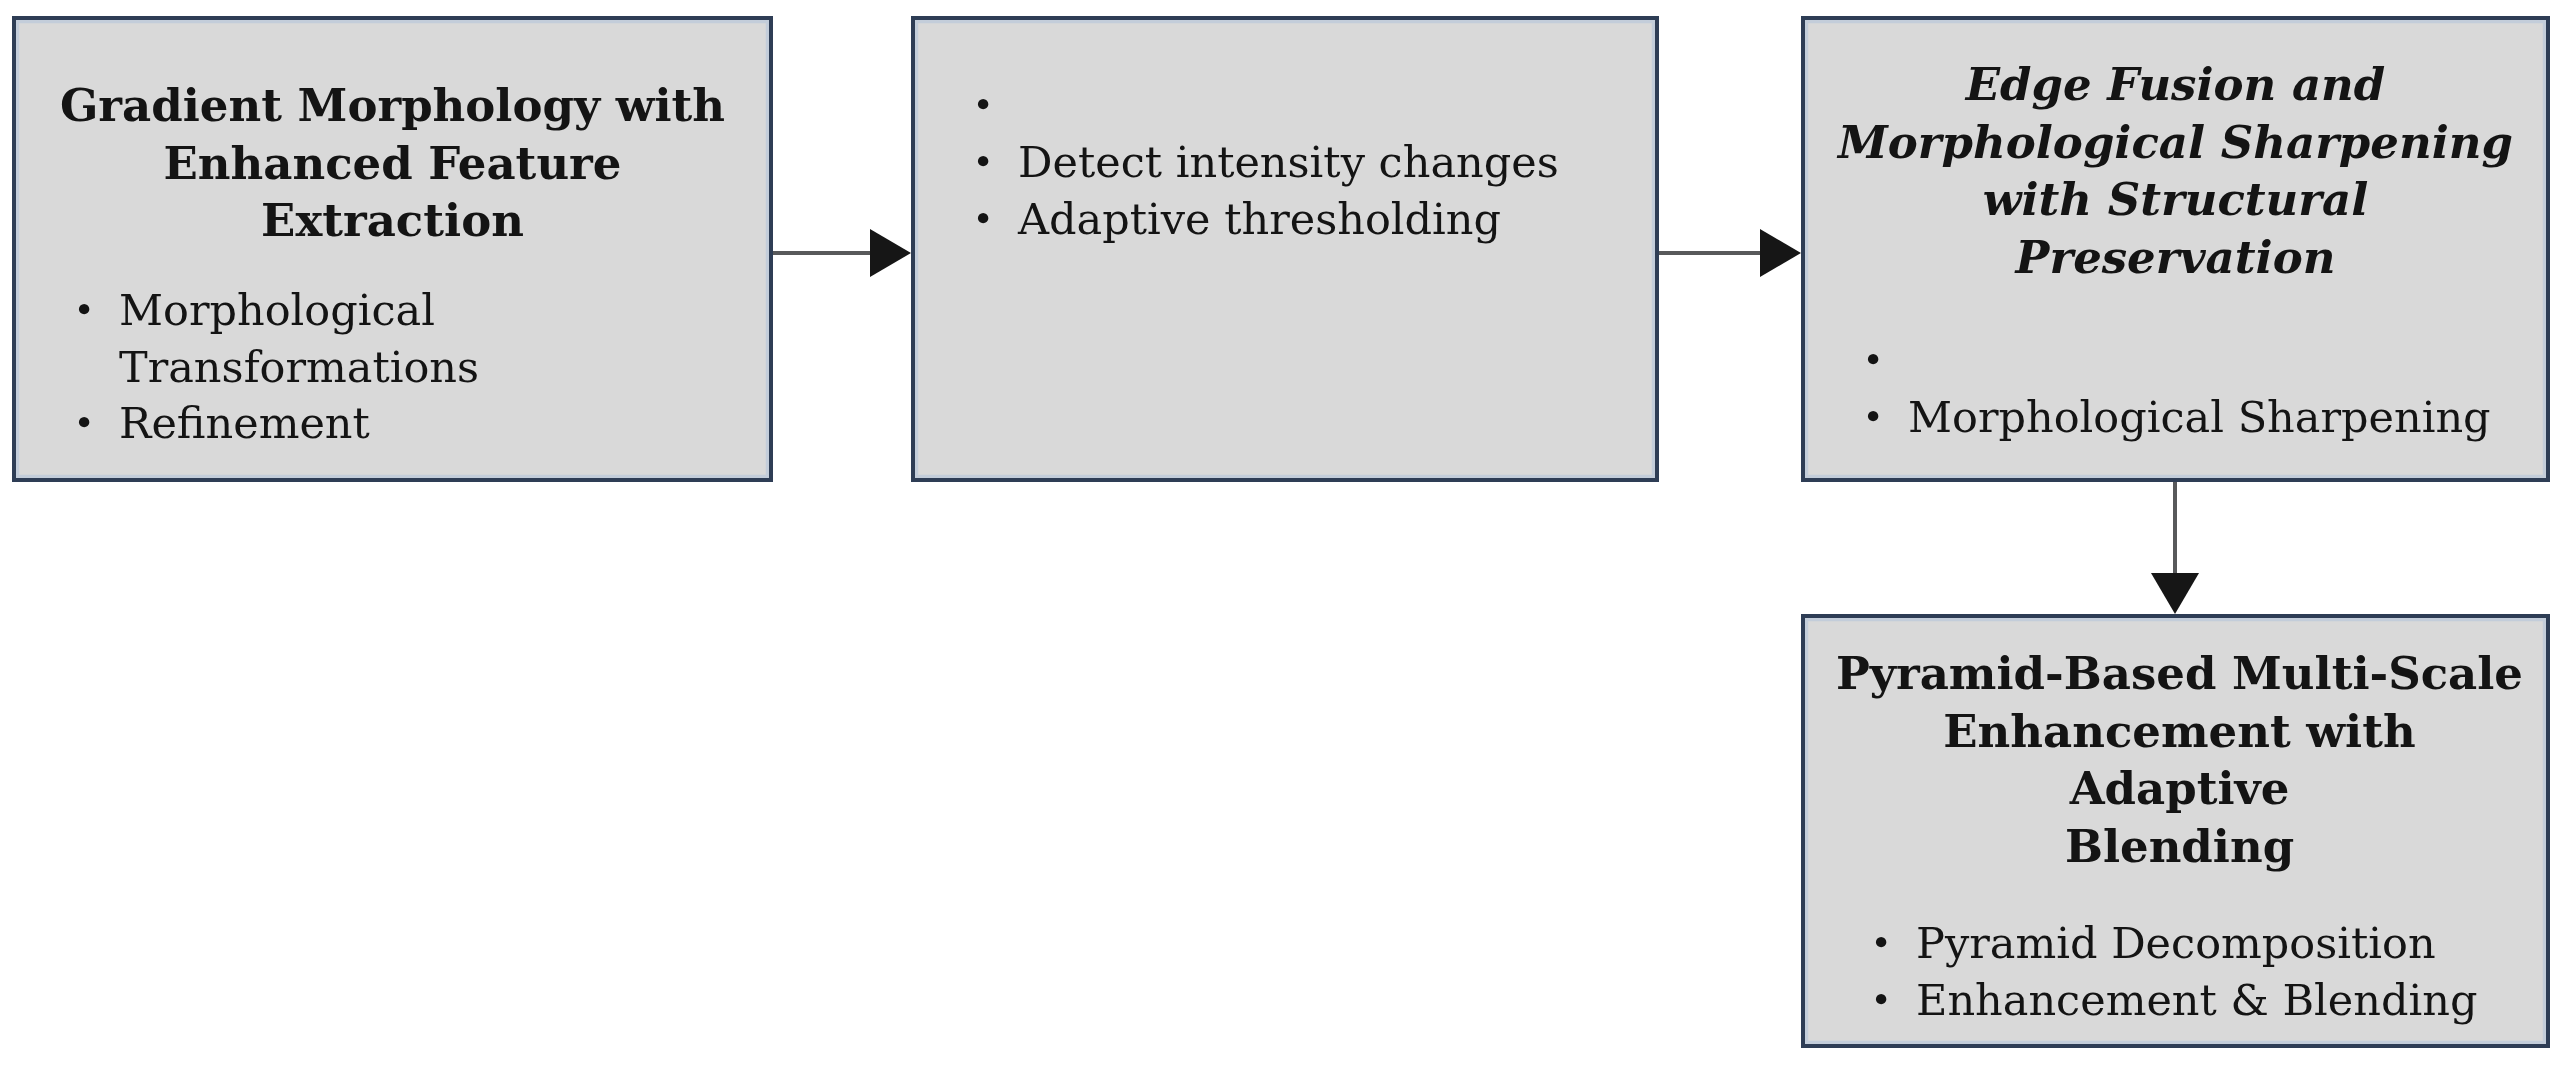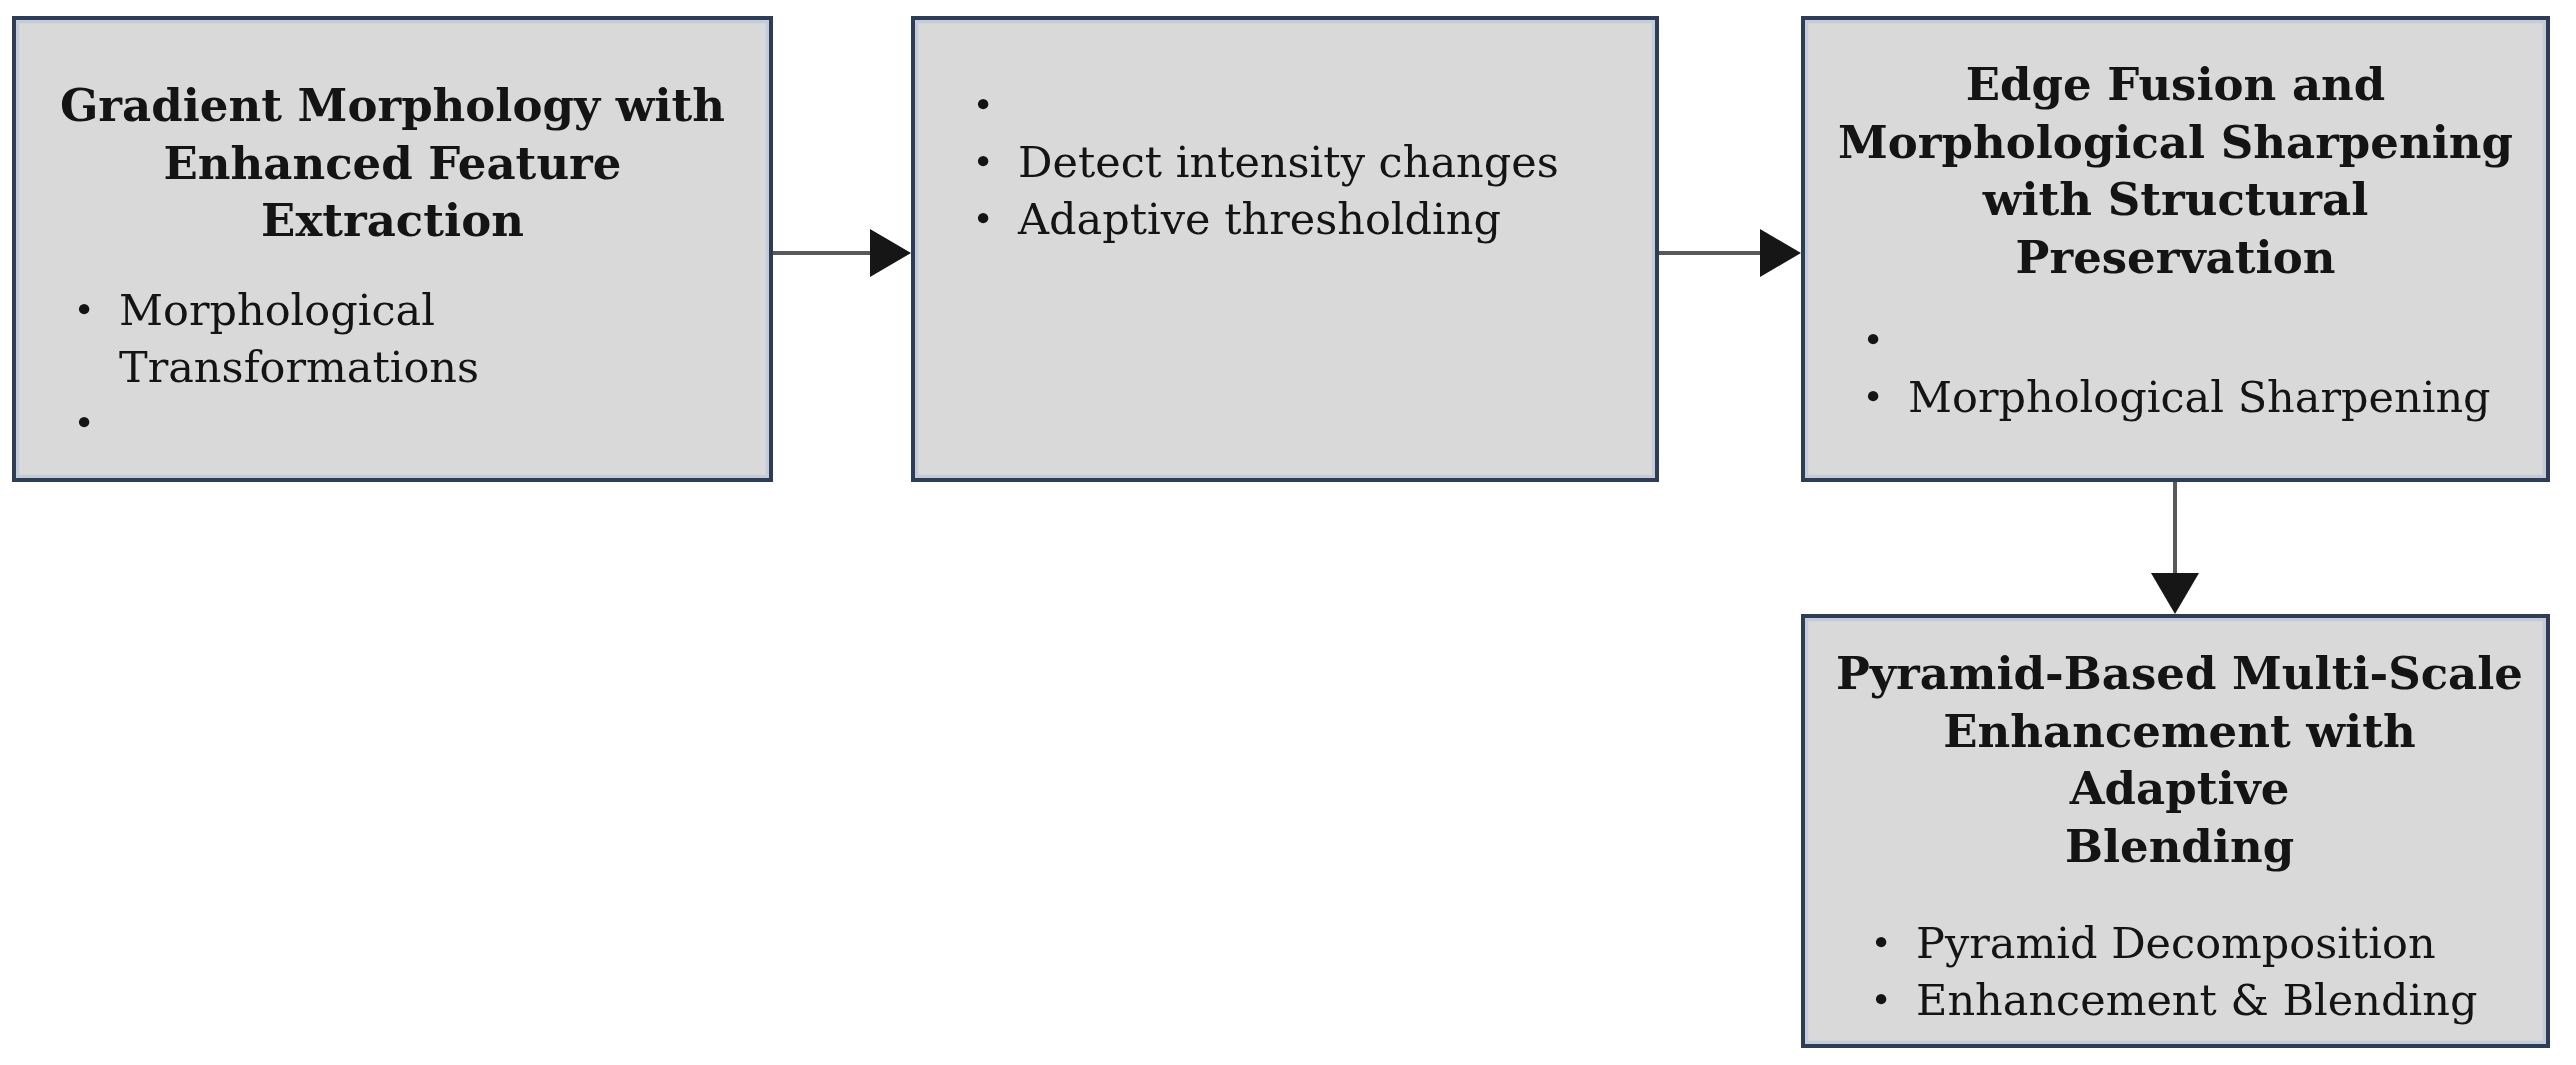--- a/index.html
+++ b/index.html
@@ -27,21 +27,21 @@
     font-size:45px;
     line-height:1.28;
     text-align:center;
     white-space:pre-line;
     padding:0 14.2px;
   }
   .pad-a{padding-top:57px;}
   .pad-b{padding-top:36px;}
   .pad-c{padding-top:27px;}
   .mb-a .box-title{margin-bottom:32px;}
-  .mb-b .box-title{margin-bottom:26px;}
+  .mb-b .box-title{margin-bottom:46px;font-style:italic;}
   .mb-c .box-title{margin-bottom:40px;}
   .bullet-list{
     display:flex;flex-direction:column;
     padding-left:33px;padding-right:17.4px;
   }
   .bullet-row{display:flex;align-items:flex-start;}
   .bullet-marker{
     width:70px;flex:0 0 70px;
     font-size:36px;line-height:1.58;
     text-align:center;
@@ -77,20 +77,21 @@
     <div class="box-title">Gradient Morphology with
 Enhanced Feature Extraction</div>
     <div class="bullet-list">
       <div class="bullet-row">
         <span class="bullet-marker">•</span>
         <span class="bullet-text">Morphological
 Transformations</span>
       </div>
       <div class="bullet-row">
         <span class="bullet-marker">•</span>
+        <span class="bullet-text">Refinement</span>
       </div>
     </div>
   </div>
 
   <div class="arrow-h" style="left:773px;top:227px;width:138px;height:51px;">
     <div class="arrow-line"></div>
     <div class="arrow-head-right"></div>
   </div>
 
   <div class="box pad-a mb-a" style="left:911px;top:16px;width:748px;height:466px;">

